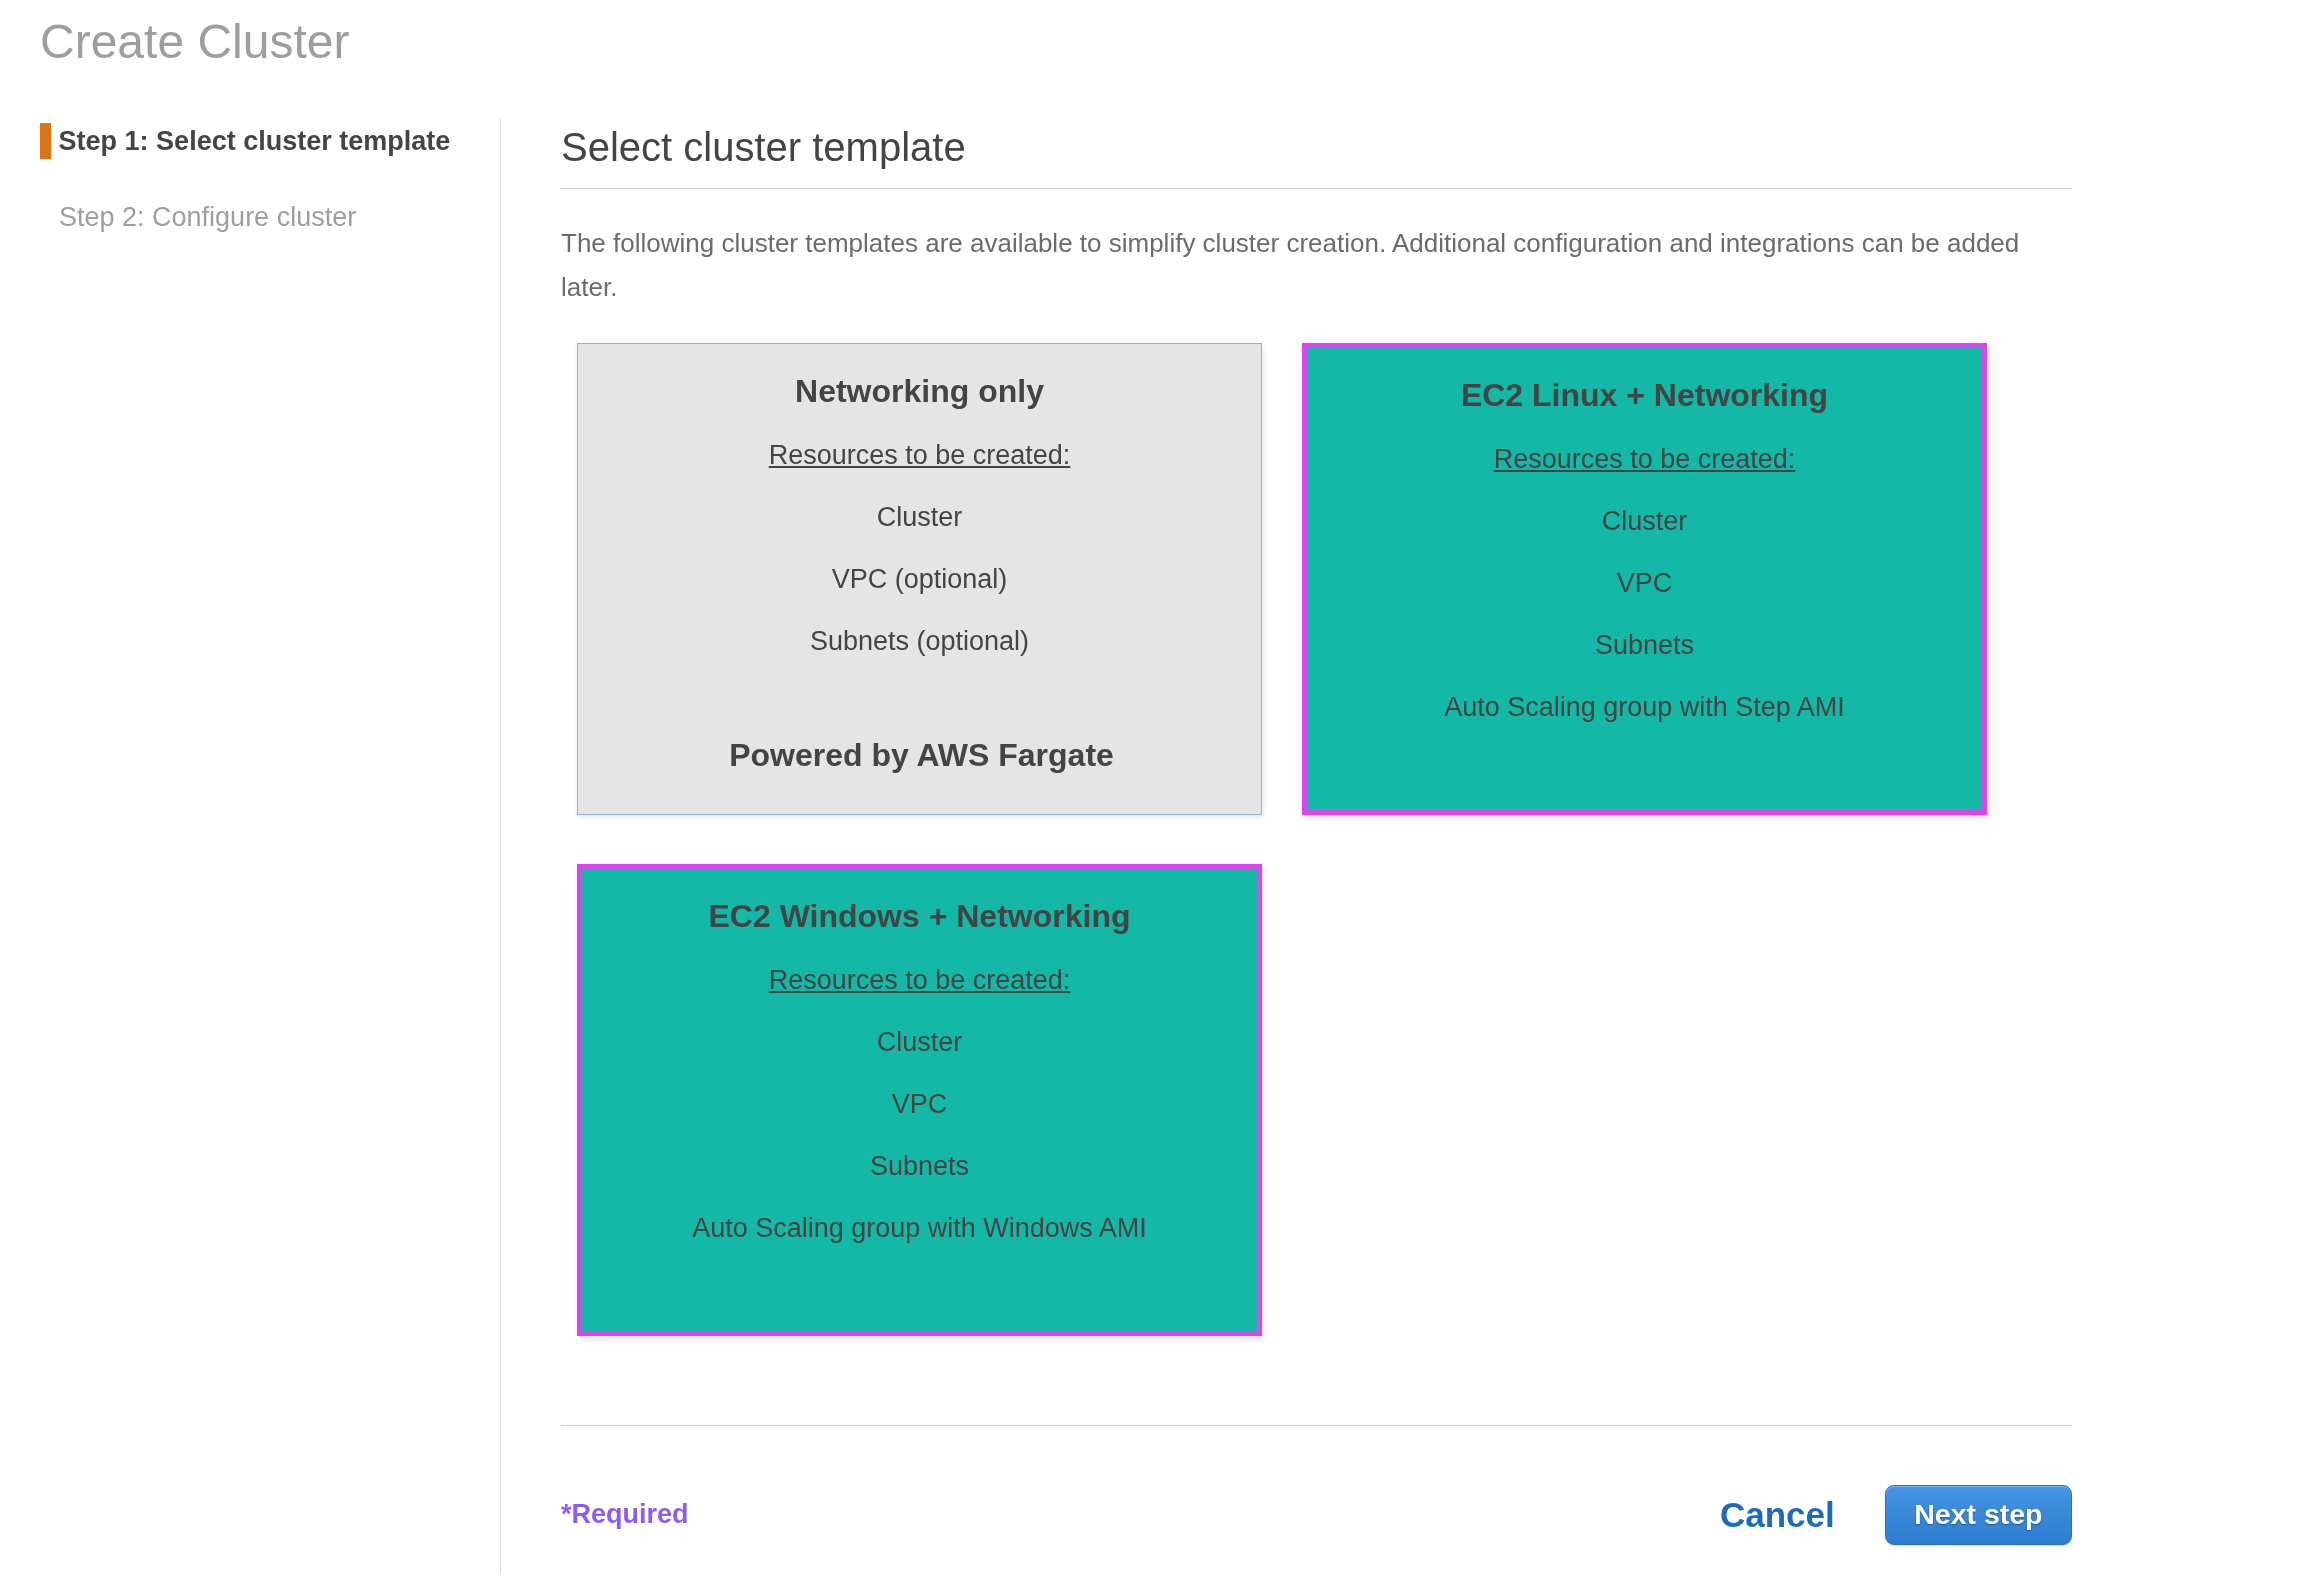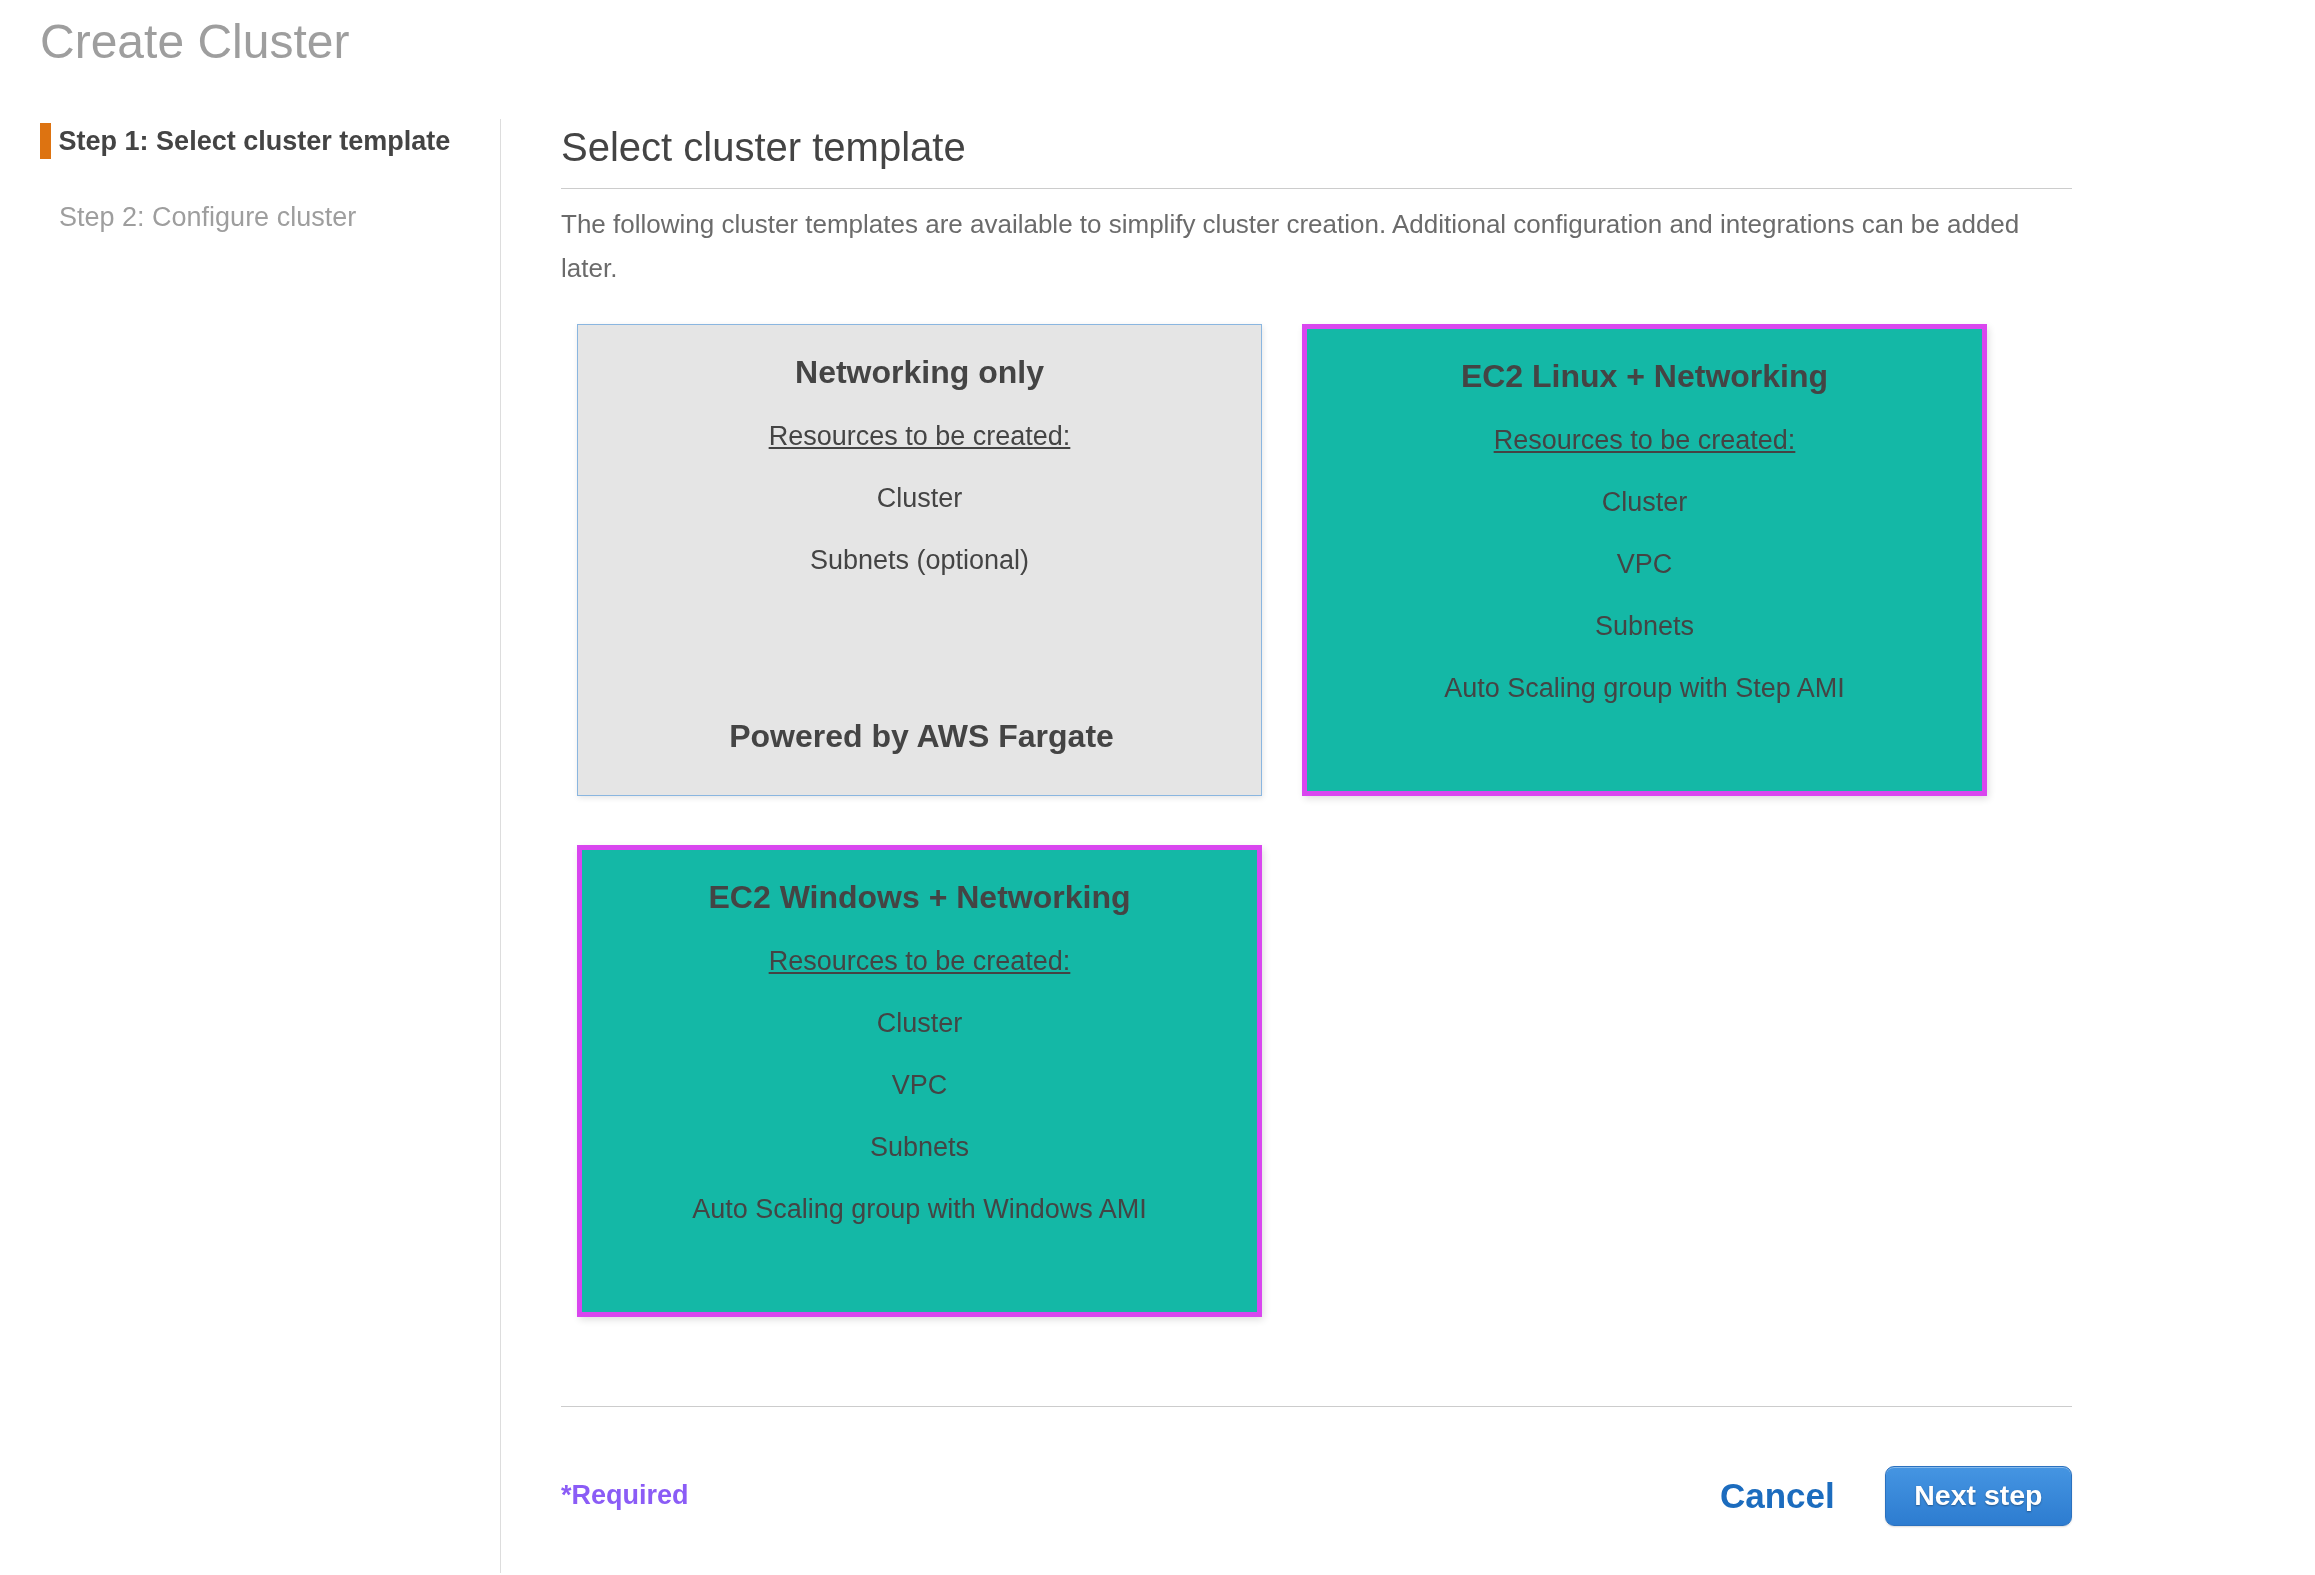--- a/index.html
+++ b/index.html
@@ -57,21 +57,21 @@
     line-height: 48px;
     font-weight: 400;
     color: #444444;
   }
   .rule {
     border: none;
     border-top: 1.9px solid #cccccc;
     margin: 17px 0 0;
   }
   .description {
-    margin: 13px 0 0;
+    margin: 32px 0 0;
     font-size: 26px;
     line-height: 44px;
     color: #6b6b6b;
     max-width: 1469px;
   }
   .cards {
     margin: 34px 0 0 16px;
     display: grid;
     grid-template-columns: 685px 685px;
     column-gap: 40px;
@@ -185,20 +185,21 @@
 
     <p class="description">The following cluster templates are available to simplify cluster creation. Additional configuration and integrations can be added later.</p>
 
     <div class="cards">
 
       <div class="card selected">
         <h3 class="card-title">Networking only</h3>
         <span class="card-sub">Resources to be created:</span>
         <ul>
           <li>Cluster</li>
+          <li>VPC (optional)</li>
           <li>Subnets (optional)</li>
         </ul>
         <div class="card-note">Powered by AWS Fargate</div>
       </div>
 
       <div class="card">
         <h3 class="card-title">EC2 Linux + Networking</h3>
         <span class="card-sub">Resources to be created:</span>
         <ul>
           <li>Cluster</li>

